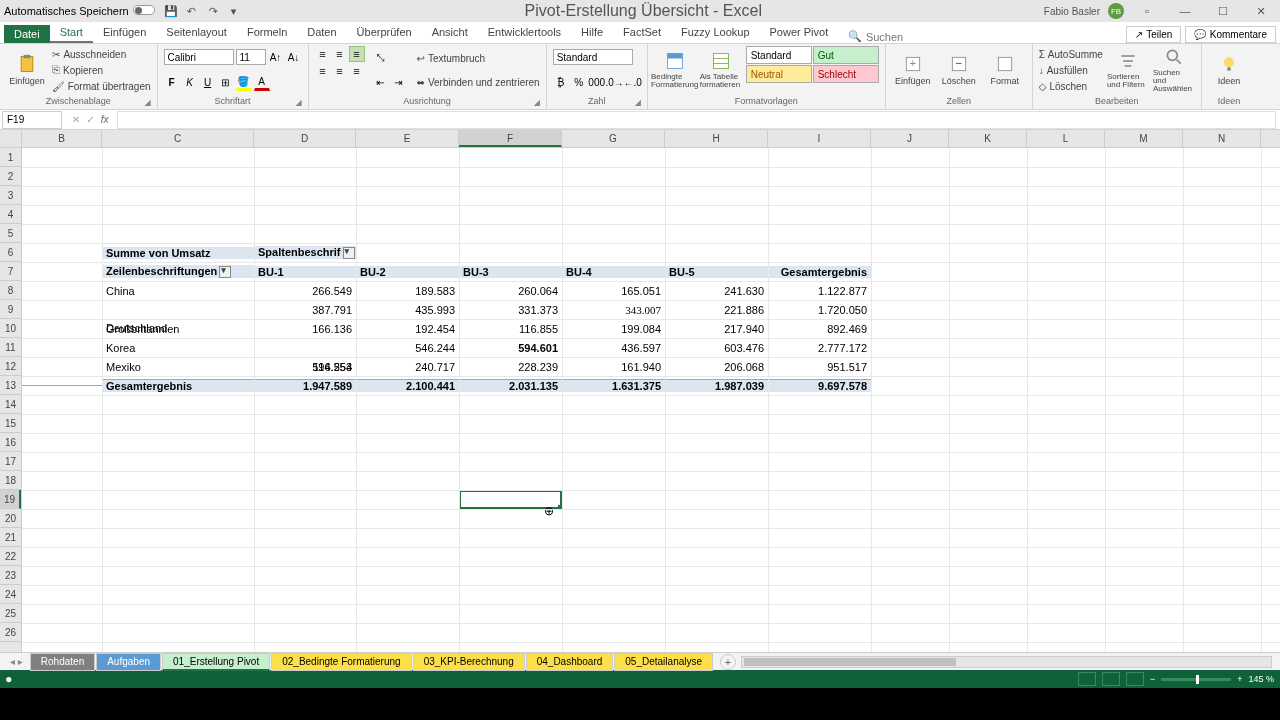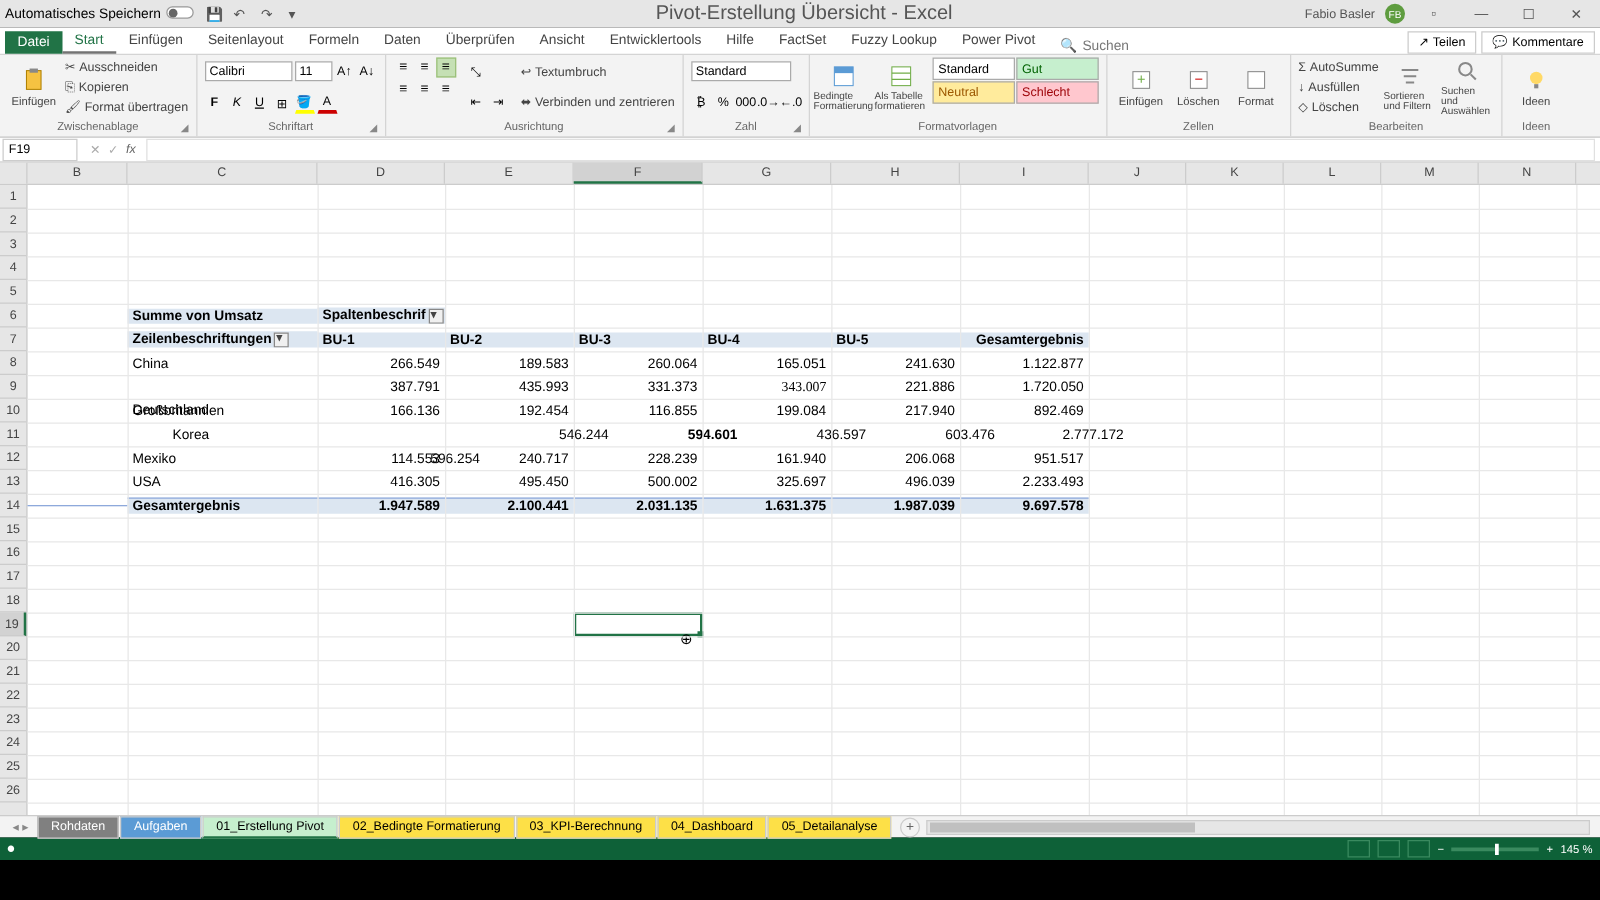--- a/index.html
+++ b/index.html
@@ -480,47 +480,37 @@
             <div class="pivot-cell " style="width: 152px;">Großbritannien</div>
             <div class="pivot-cell num" style="width: 102px;">166.136</div>
             <div class="pivot-cell num" style="width: 103px;">192.454</div>
             <div class="pivot-cell num" style="width: 103px;">116.855</div>
             <div class="pivot-cell num" style="width: 103px;">199.084</div>
             <div class="pivot-cell num" style="width: 103px;">217.940</div>
             <div class="pivot-cell num" style="width: 103px;">892.469</div>
           </div>
           <div class="pivot-row">
             <div class="pivot-cell " style="width: 80px;"></div>
-            <div class="pivot-cell " style="width: 152px; margin-left: 32px;">Korea</div>
+            <div class="pivot-cell " style="width: 152px;">Korea</div>
             <div class="pivot-cell num" style="width: 102px; margin-top: 39px;">596.254</div>
             <div class="pivot-cell num" style="width: 103px;">546.244</div>
             <div class="pivot-cell num" style="width: 103px; font-weight: bold;">594.601</div>
             <div class="pivot-cell num" style="width: 103px;">436.597</div>
             <div class="pivot-cell num" style="width: 103px;">603.476</div>
             <div class="pivot-cell num" style="width: 103px;">2.777.172</div>
           </div>
           <div class="pivot-row">
             <div class="pivot-cell " style="width: 80px;"></div>
             <div class="pivot-cell " style="width: 152px;">Mexiko</div>
             <div class="pivot-cell num" style="width: 102px;">114.553</div>
             <div class="pivot-cell num" style="width: 103px;">240.717</div>
             <div class="pivot-cell num" style="width: 103px;">228.239</div>
             <div class="pivot-cell num" style="width: 103px;">161.940</div>
             <div class="pivot-cell num" style="width: 103px;">206.068</div>
             <div class="pivot-cell num" style="width: 103px;">951.517</div>
-          </div>
-          <div class="pivot-row">
-            <div class="pivot-cell " style="width: 80px;"></div>
-            <div class="pivot-cell " style="width: 152px;">USA</div>
-            <div class="pivot-cell num" style="width: 102px;">416.305</div>
-            <div class="pivot-cell num" style="width: 103px;">495.450</div>
-            <div class="pivot-cell num" style="width: 103px;">500.002</div>
-            <div class="pivot-cell num" style="width: 103px;">325.697</div>
-            <div class="pivot-cell num" style="width: 103px;">496.039</div>
-            <div class="pivot-cell num" style="width: 103px;">2.233.493</div>
           </div>
           <div class="pivot-row">
             <div class="pivot-cell ph-total" style="width: 80px;"></div>
             <div class="pivot-cell ph-total" style="width: 152px;">Gesamtergebnis</div>
             <div class="pivot-cell ph-total num" style="width: 102px;">1.947.589</div>
             <div class="pivot-cell ph-total num" style="width: 103px;">2.100.441</div>
             <div class="pivot-cell ph-total num" style="width: 103px;">2.031.135</div>
             <div class="pivot-cell ph-total num" style="width: 103px;">1.631.375</div>
             <div class="pivot-cell ph-total num" style="width: 103px;">1.987.039</div>
             <div class="pivot-cell ph-total num" style="width: 103px;">9.697.578</div>

